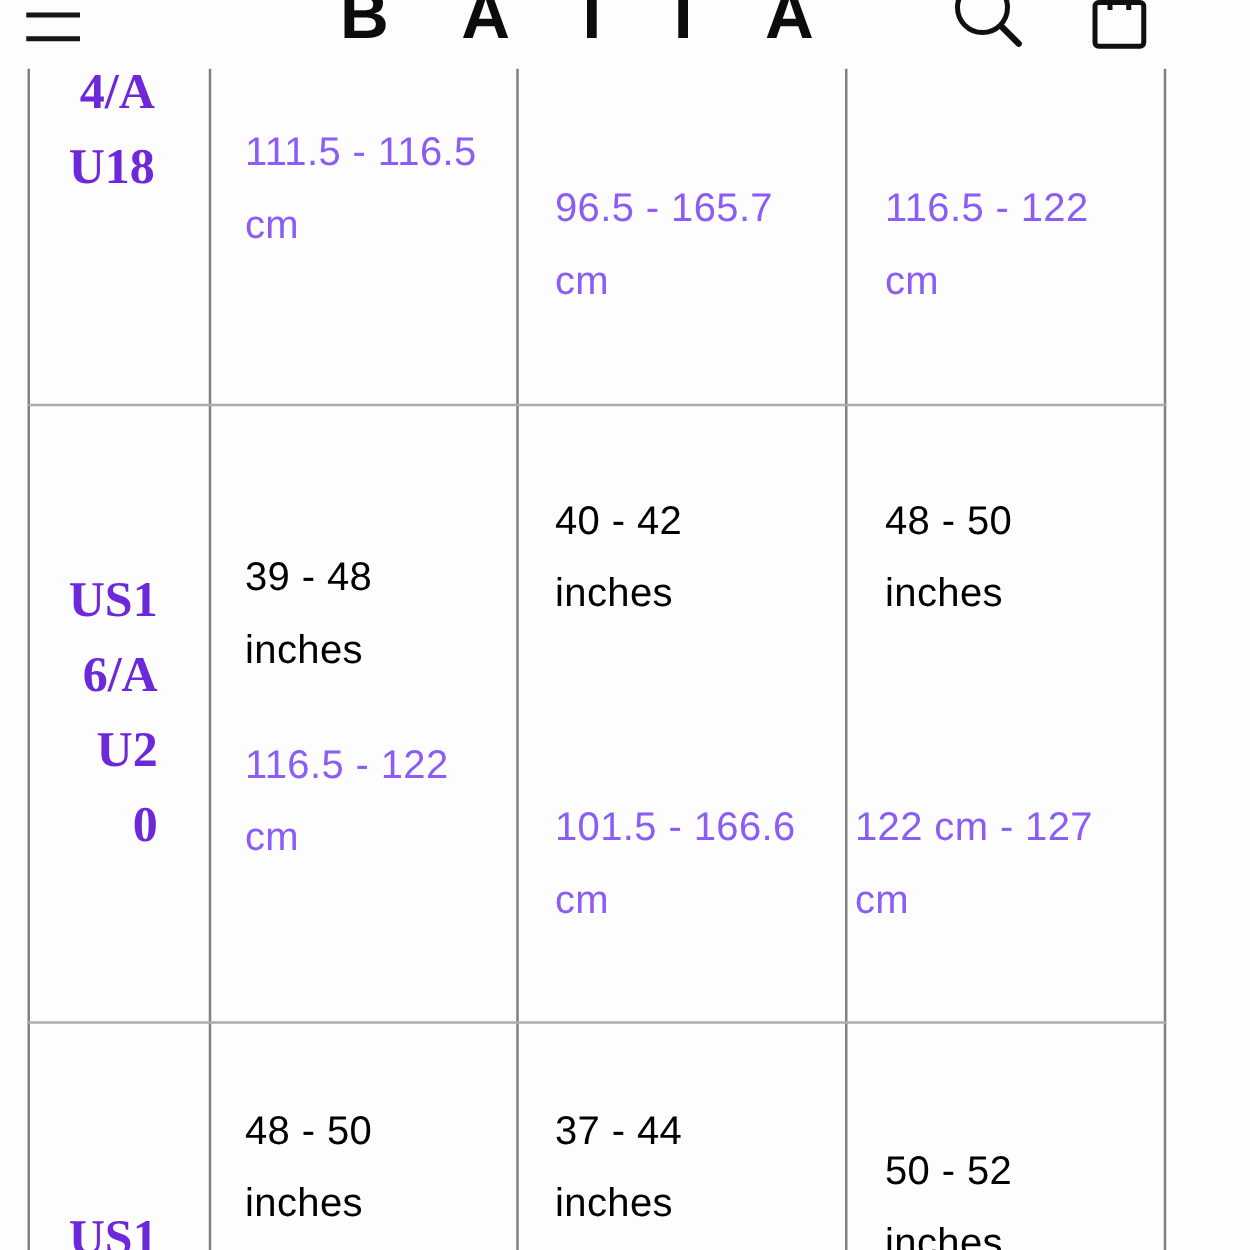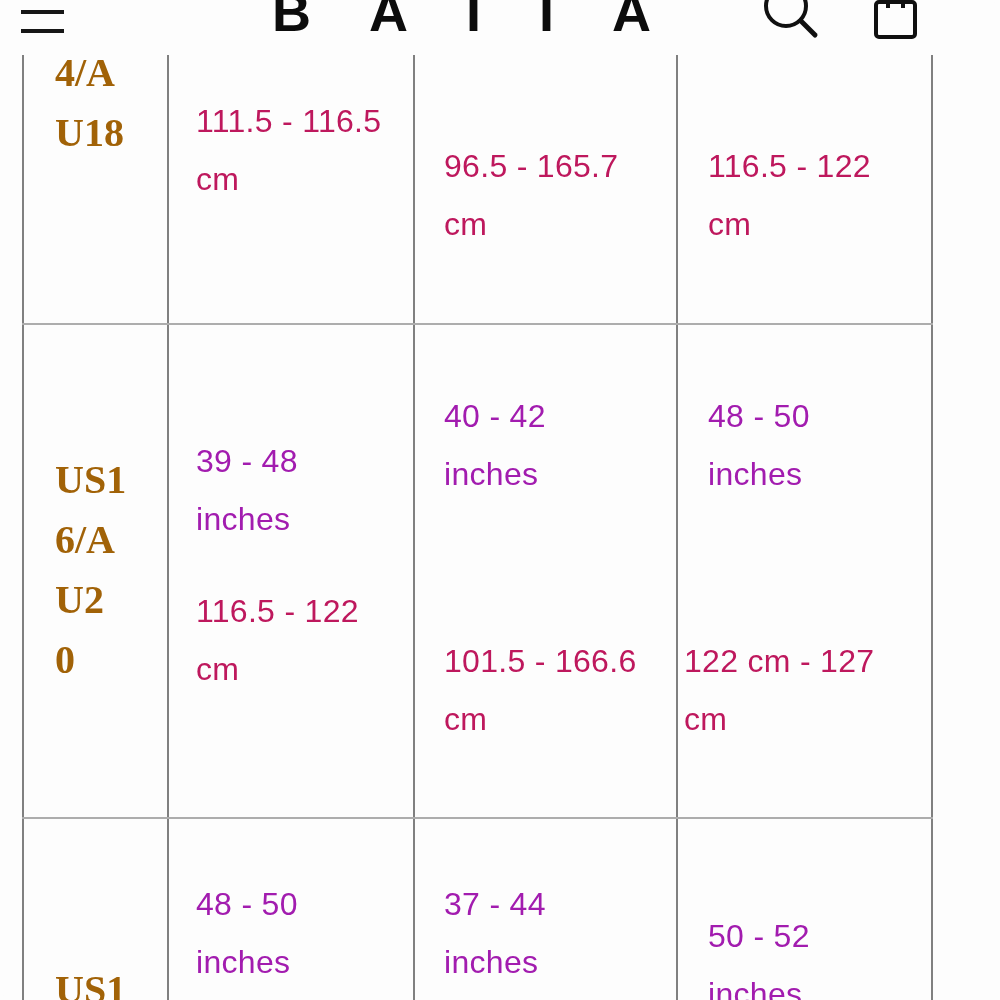--- a/index.html
+++ b/index.html
@@ -27,28 +27,29 @@
   .bag-svg{left:872px;top:-8px;}
 
   
   .vline{position:absolute;top:52px;bottom:0;width:2px;background:#808080;}
   .hline{position:absolute;left:22px;width:911px;height:2px;background:#adadad;}
 
   
   .size{
     position:absolute;
     font-family:"Liberation Serif","DejaVu Serif",serif;
-    font-weight:700;font-size:40px;line-height:60px;color:#a16207;
+    font-weight:700;font-size:40px;line-height:60px;color:#6d28d9;
     white-space:pre-line;
+    text-align:right;
   }
   .meas{
     position:absolute;font-size:32px;line-height:58px;letter-spacing:.3px;
-    color:#a21caf;white-space:pre-line;
+    color:#000000;white-space:pre-line;
   }
-  .meas.cm{color:#be185d;}
+  .meas.cm{color:#8b5cf6;}
 </style>
 </head>
 <body>
 
 <div class="page">
 
   <div class="header">
     <div class="hamburger">
       <span class="bar"></span>
       <span class="bar"></span>

